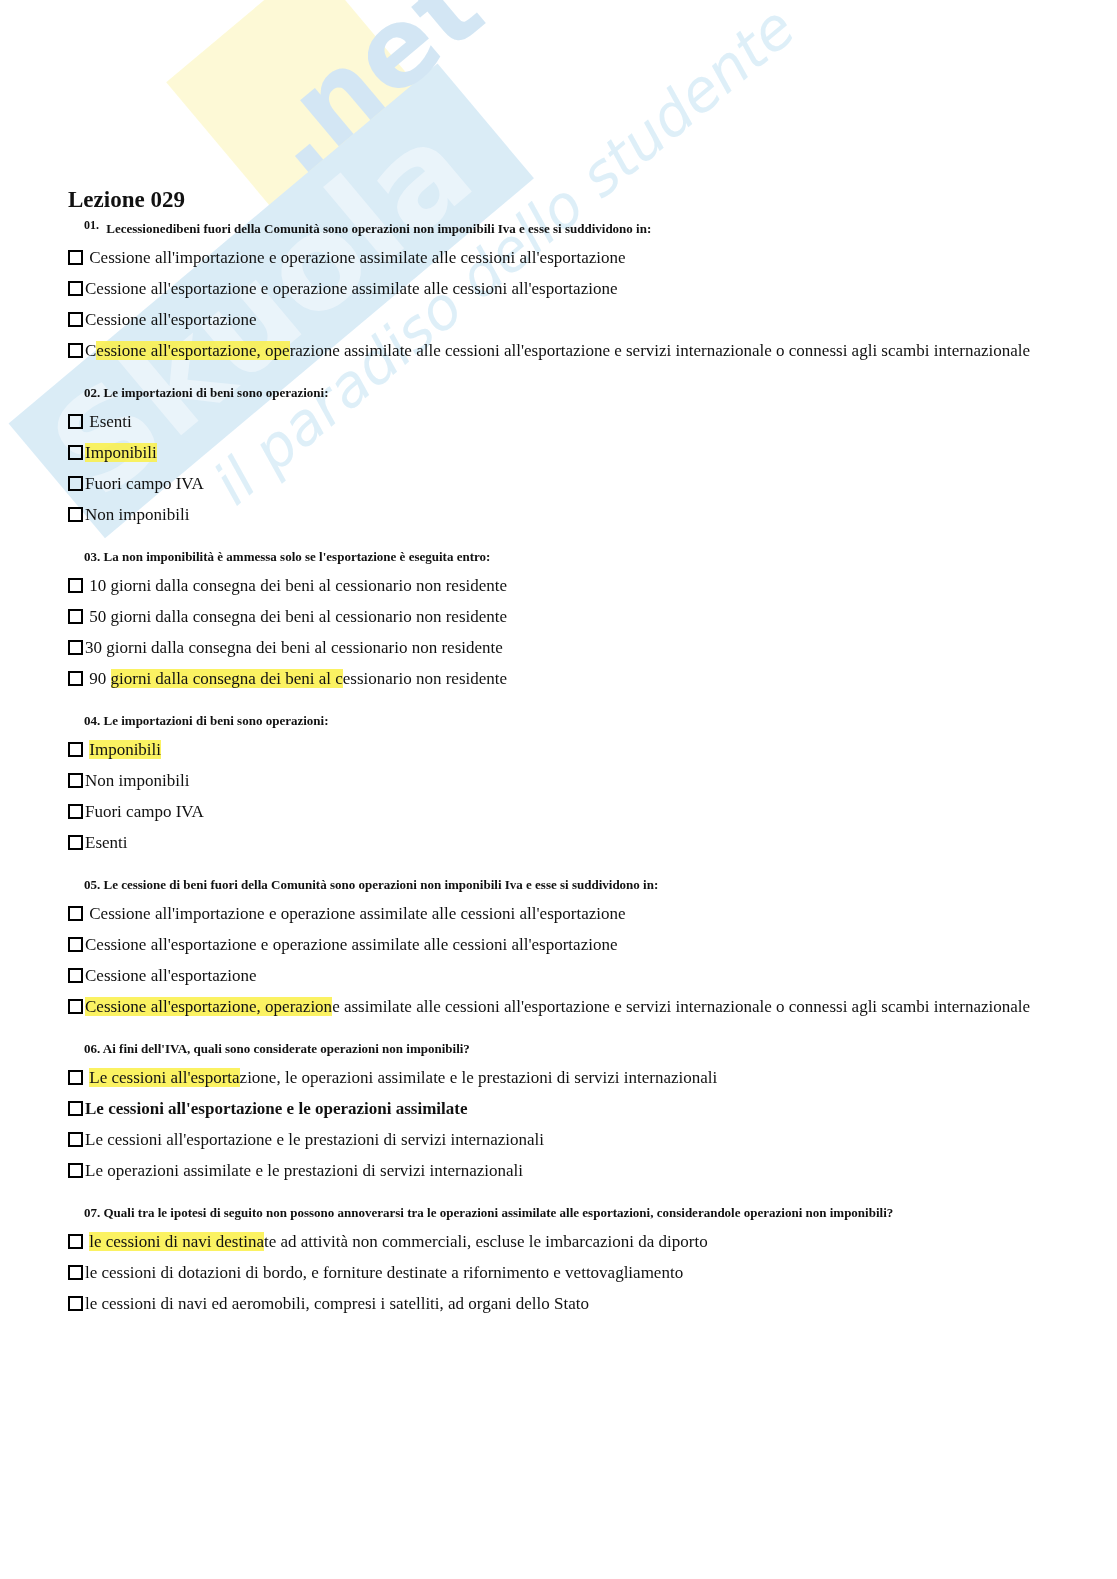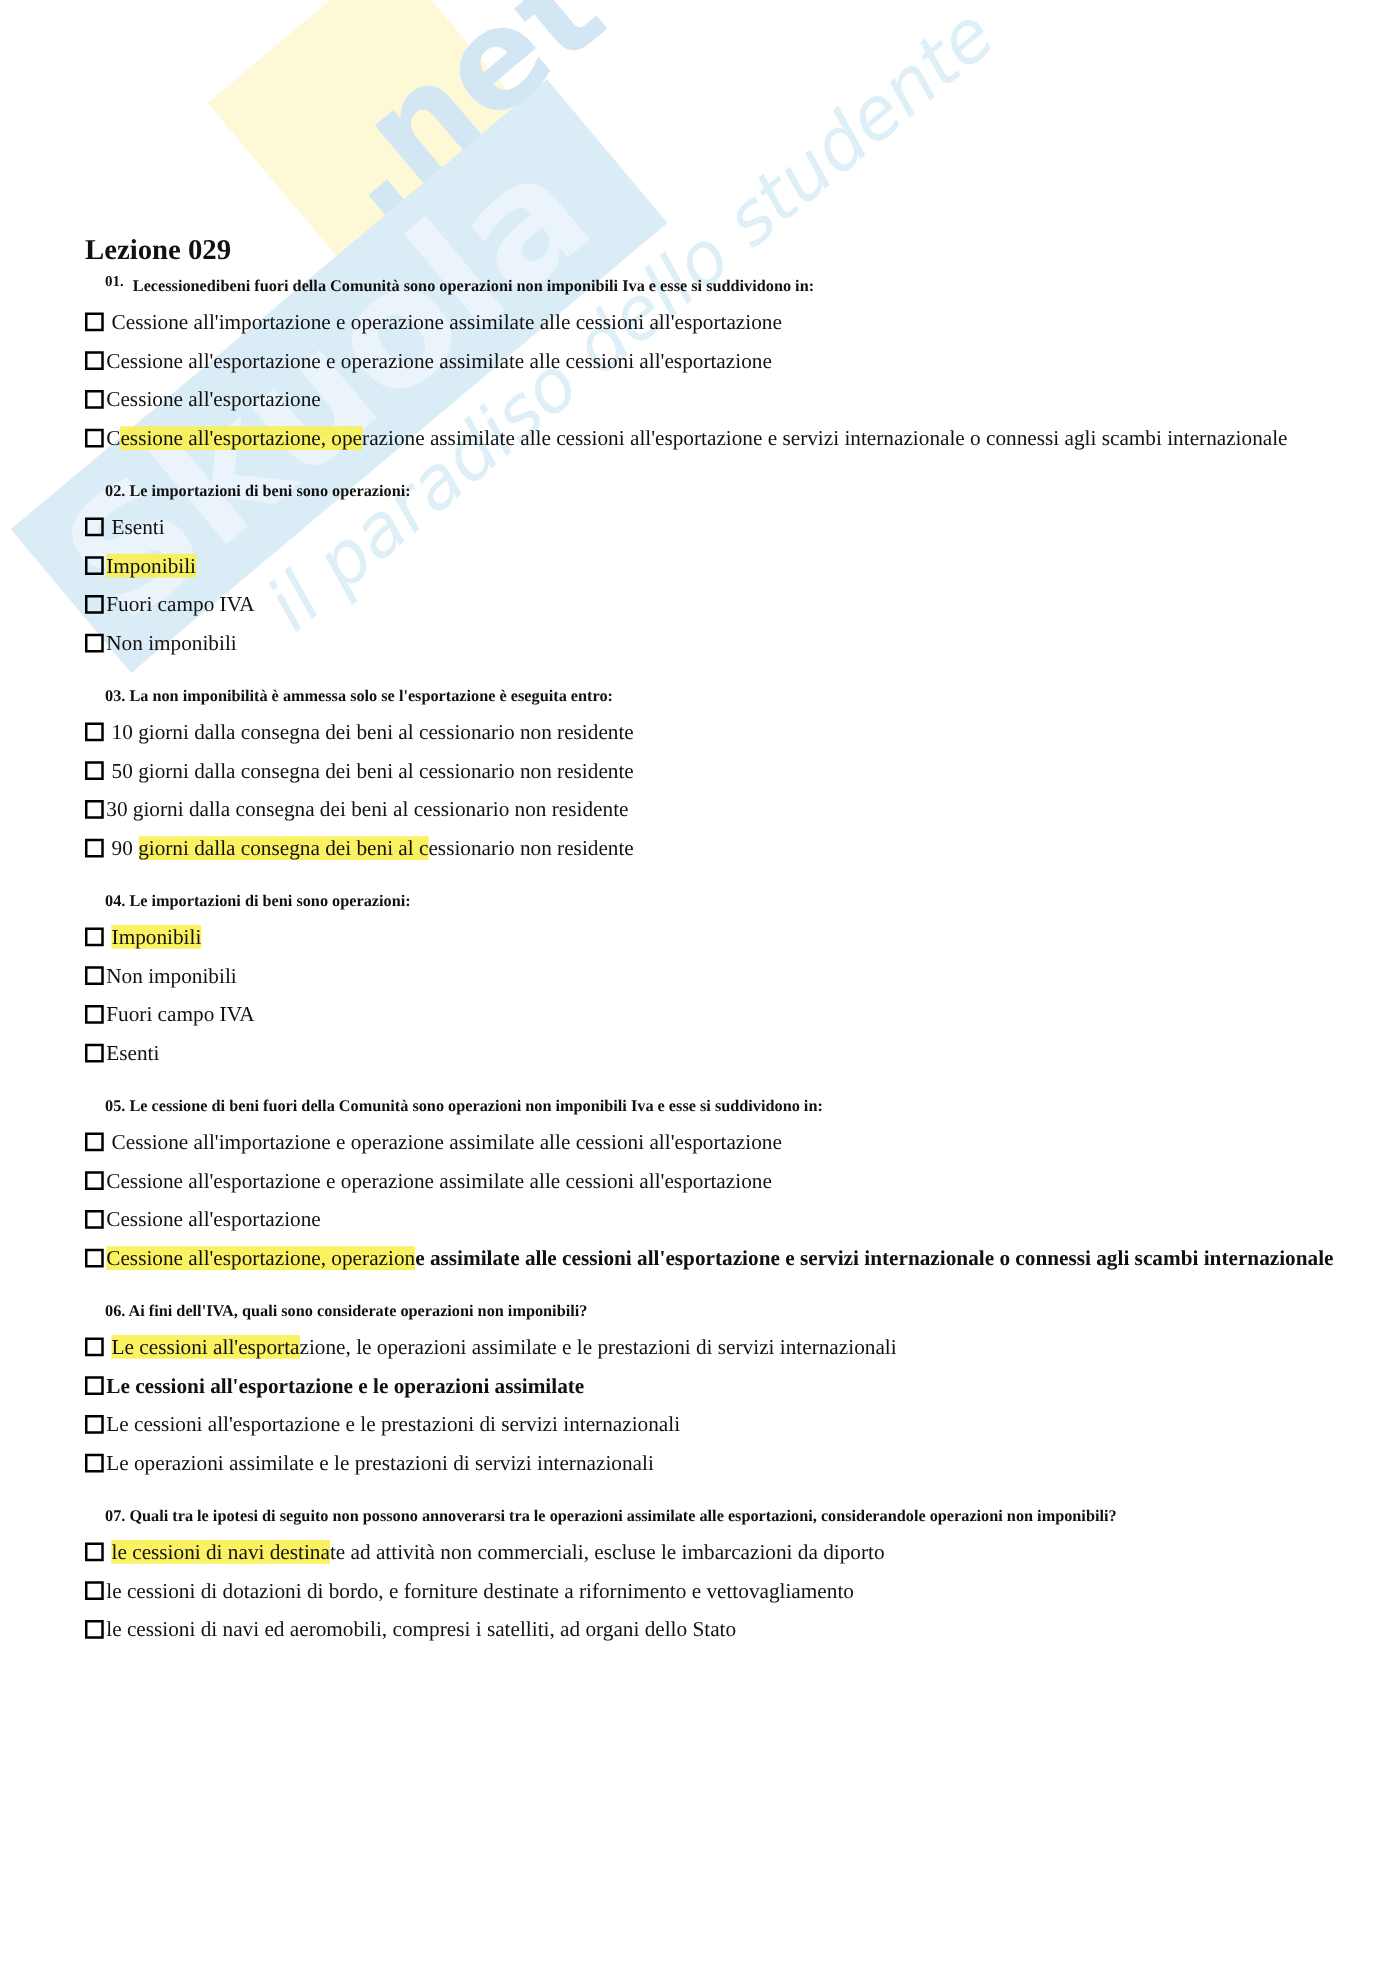--- a/index.html
+++ b/index.html
@@ -174,21 +174,21 @@
         <div class="option">
           <span class="checkbox"></span>
           <span class="opt-label"><span style="white-space: pre;"></span><span style="white-space: pre;">Cessione all'esportazione e operazione assimilate alle cessioni all'esportazione</span></span>
         </div>
         <div class="option">
           <span class="checkbox"></span>
           <span class="opt-label"><span style="white-space: pre;"></span><span style="white-space: pre;">Cessione all'esportazione</span></span>
         </div>
         <div class="option">
           <span class="checkbox"></span>
-          <span class="opt-label"><span style="white-space: pre;"></span><span class="hl" style="white-space: pre;">Cessione all'esportazione, operazion</span><span style="white-space: pre; font-weight: bold;">e assimilate alle cessioni all'esportazione e servizi internazionale o connessi agli scambi internazionale</span></span>
+          <span class="opt-label"><span style="white-space: pre;"></span><span class="hl" style="white-space: pre;">Cessione all'esportazione, operazion</span><span style="white-space: pre;">e assimilate alle cessioni all'esportazione e servizi internazionale o connessi agli scambi internazionale</span></span>
         </div>
         <div class="gap"></div>
       </div>
       <div class="question">
         <p class="q-text"><span>06.</span> <span>Ai fini dell'IVA, quali sono considerate operazioni non imponibili?</span></p>
         <div class="option">
           <span class="checkbox"></span>
           <span class="opt-label"><span style="white-space: pre;"> </span><span class="hl" style="white-space: pre;">Le cessioni all'esporta</span><span style="white-space: pre;">zione, le operazioni assimilate e le prestazioni di servizi internazionali</span></span>
         </div>
         <div class="option">

